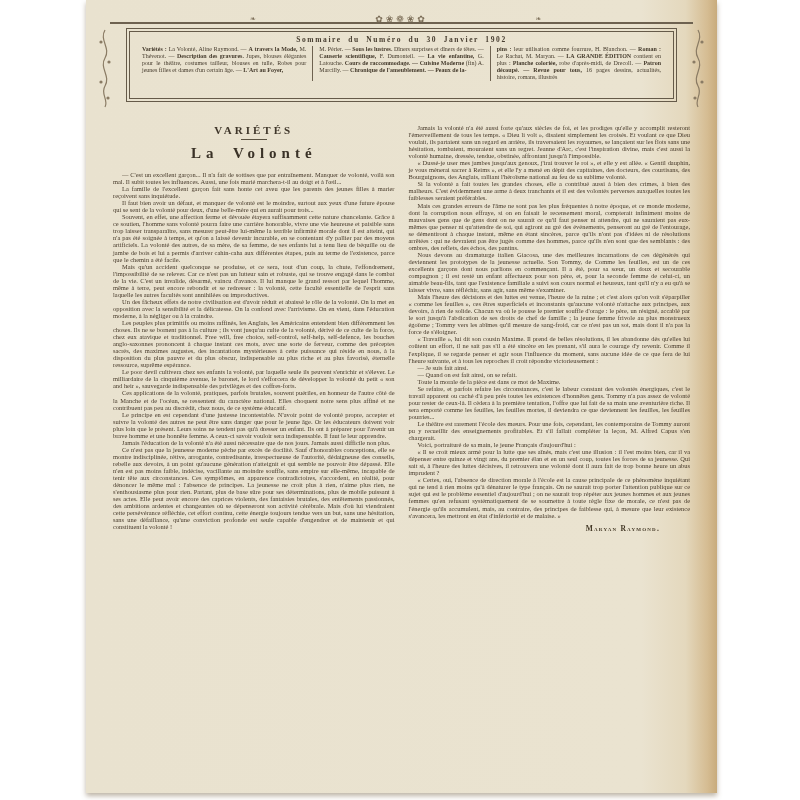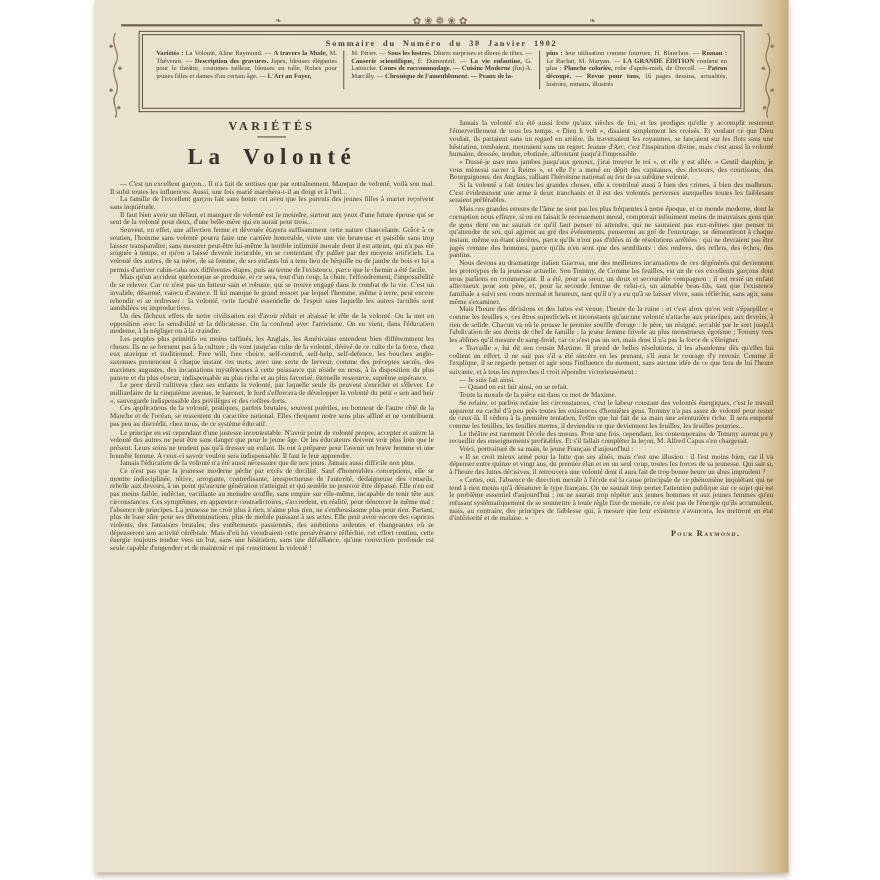--- a/index.html
+++ b/index.html
@@ -23,25 +23,25 @@
   .vine-left{left:-10px;}
   .vine-right{right:-10px;transform:scaleX(-1);}
   .mast-box{position:absolute;top:12px;left:20px;right:20px;bottom:0;border:1px solid #655a49;padding:2px;}
   .mast-inner{border:1px solid #655a49;height:100%;box-sizing:border-box;padding:3px 6px 2px;}
   .mast-title{text-align:center;font-size:7.5px;font-weight:bold;letter-spacing:1.6px;word-spacing:3px;color:#4a4033;}
   .mast-cols{display:flex;margin-top:2px;}
   .mcol{flex:1;padding:0 6px;font-size:6px;line-height:6.9px;text-align:justify;color:#443a2c;}
   .mcol + .mcol{border-left:1px solid #6e6250;}
   .mcol span.bold{font-weight:bold;}
   
-  .article{display:flex;gap:14px;padding:0 14px;margin-top:7px;}
+  .article{display:flex;gap:14px;padding:0 27px;margin-top:22px;}
   .col{flex:1;min-width:0;}
   .rubric{text-align:center;font-weight:bold;font-size:11px;letter-spacing:3px;color:#3f362a;}
   .rubric-rule{width:26px;border-top:1px solid #5a5140;margin:3px auto 5px;}
-  .title{text-align:center;font-weight:bold;font-size:21px;letter-spacing:5px;word-spacing:6px;margin:0 0 9px;color:#3a3227;}
+  .title{text-align:center;font-weight:bold;font-size:15px;letter-spacing:5px;word-spacing:6px;margin:0 0 9px;color:#3a3227;}
   .paras p{margin:0;font-size:6.45px;line-height:7.05px;text-align:justify;text-indent:9px;color:#46392a;}
   .signature{text-align:right;padding-right:30px;margin-top:5px;font-variant:small-caps;font-weight:bold;letter-spacing:1.2px;font-size:7.5px;color:#443927;}
 </style>
 </head>
 <body>
 
 <div class="page">
 
   <div class="masthead">
     <div class="cornice">
@@ -112,17 +112,17 @@
           <p>« Travaille », lui dit son cousin Maxime. Il prend de belles résolutions, il les abandonne dès qu'elles lui coûtent un effort, il ne sait pas s'il a été sincère en les prenant, s'il aura le courage d'y revenir. Comme il l'explique, il se regarde penser et agir sous l'influence du moment, sans aucune idée de ce que fera de lui l'heure suivante, et à tous les reproches il croit répondre victorieusement :</p>
           <p>— Je suis fait ainsi.</p>
           <p>— Quand on est fait ainsi, on se refait.</p>
           <p>Toute la morale de la pièce est dans ce mot de Maxime.</p>
           <p>Se refaire, et parfois refaire les circonstances, c'est le labeur constant des volontés énergiques, c'est le travail apparent ou caché d'à peu près toutes les existences d'honnêtes gens. Tommy n'a pas assez de volonté pour rester de ceux-là. Il cèdera à la première tentation, l'offre que lui fait de sa main une aventurière riche. Il sera emporté comme les feuilles, les feuilles mortes, il deviendra ce que deviennent les feuilles, les feuilles pourries...</p>
           <p>Le théâtre est rarement l'école des mœurs. Pour une fois, cependant, les contemporains de Tommy auront pu y recueillir des enseignements profitables. Et s'il fallait compléter la leçon, M. Alfred Capus s'en chargerait.</p>
           <p>Voici, portraituré de sa main, le jeune Français d'aujourd'hui :</p>
           <p>« Il se croit mieux armé pour la lutte que ses aînés, mais c'est une illusion : il l'est moins bien, car il va dépenser entre quinze et vingt ans, du premier élan et en un seul coup, toutes les forces de sa jeunesse. Qui sait si, à l'heure des luttes décisives, il retrouvera une volonté dont il aura fait de trop bonne heure un abus imprudent ?</p>
           <p>« Certes, oui, l'absence de direction morale à l'école est la cause principale de ce phénomène inquiétant qui ne tend à rien moins qu'à dénaturer le type français. On ne saurait trop porter l'attention publique sur ce sujet qui est le problème essentiel d'aujourd'hui ; on ne saurait trop répéter aux jeunes hommes et aux jeunes femmes qu'en refusant systématiquement de se soumettre à toute règle fixe de morale, ce n'est pas de l'énergie qu'ils accumulent, mais, au contraire, des principes de faiblesse qui, à mesure que leur existence s'avancera, les mettront en état d'infériorité et de malaise. »</p>
         </div>
-      <div class="signature">Pour Raymond.</div>
+      <div class="signature">Maryan Raymond.</div>
     </div>
   </div>
 
 </div>
 
 </body></html>

